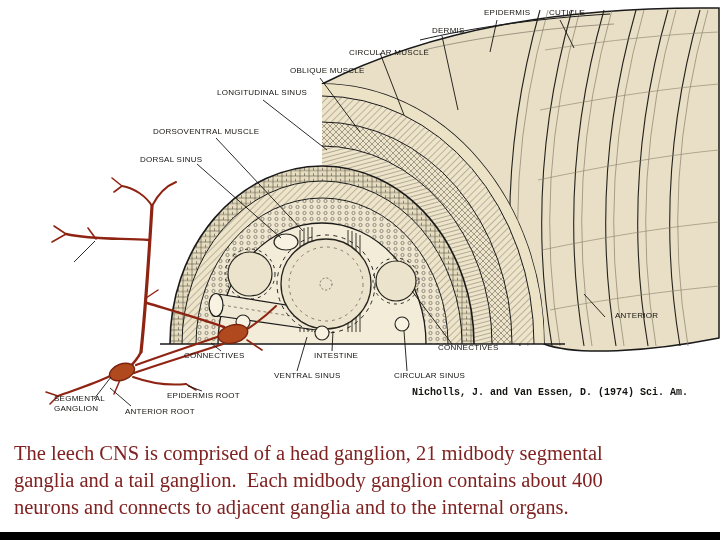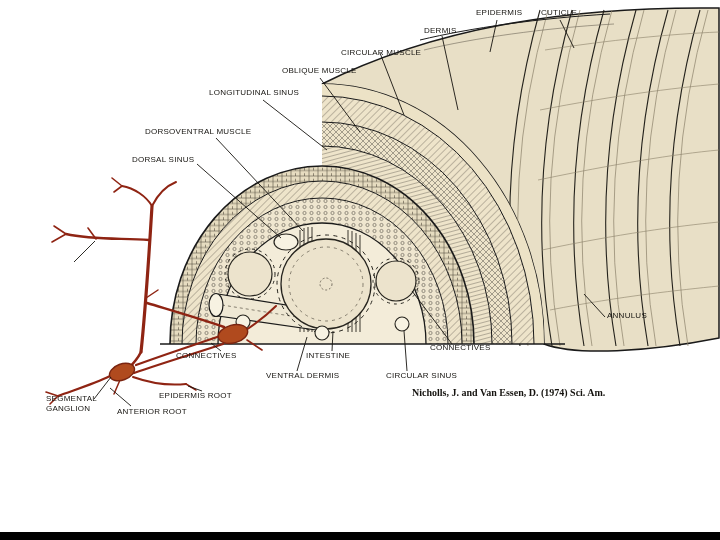--- a/index.html
+++ b/index.html
@@ -12,25 +12,26 @@
   }
   .figure-svg{position:absolute;left:0;top:0;width:720px;height:432px;}
   .lbl{
     position:absolute;
     font-family:"Liberation Sans",sans-serif;
     font-size:8px;
     letter-spacing:.25px;
     line-height:1.3;
     color:#15130f;
     white-space:pre-line;
+    margin-left:8px;
   }
   .citation{
     position:absolute;
     left:412px;top:387px;
-    font-family:Liberation Serif, serif;
+    font-family:Liberation Mono, monospace;
     font-size:10px;
     font-weight:bold;
     color:#15130f;
   }
   .caption{
     position:absolute;
     left:14px;top:440px;
     width:702px;
     font-family:"Liberation Serif",serif;
     font-size:20.5px;
@@ -218,28 +219,31 @@
   </svg>
 
   <div class="lbl" style="left:476px;top:8px">EPIDERMIS</div>
   <div class="lbl" style="left:541px;top:8px">CUTICLE</div>
   <div class="lbl" style="left:424px;top:26px">DERMIS</div>
   <div class="lbl" style="left:341px;top:48px">CIRCULAR MUSCLE</div>
   <div class="lbl" style="left:282px;top:66px">OBLIQUE MUSCLE</div>
   <div class="lbl" style="left:209px;top:88px">LONGITUDINAL SINUS</div>
   <div class="lbl" style="left:145px;top:127px">DORSOVENTRAL MUSCLE</div>
   <div class="lbl" style="left:132px;top:155px">DORSAL SINUS</div>
-  <div class="lbl" style="left:607px;top:311px">ANNULUS</div>
+  <div class="lbl" style="left:607px;top:311px">ANTERIOR</div>
   <div class="lbl" style="left:176px;top:351px">CONNECTIVES</div>
   <div class="lbl" style="left:46px;top:394px">SEGMENTAL
 GANGLION</div>
   <div class="lbl" style="left:117px;top:407px">ANTERIOR ROOT</div>
   <div class="lbl" style="left:159px;top:391px">EPIDERMIS ROOT</div>
-  <div class="lbl" style="left:266px;top:371px">VENTRAL DERMIS</div>
+  <div class="lbl" style="left:266px;top:371px">VENTRAL SINUS</div>
   <div class="lbl" style="left:306px;top:351px">INTESTINE</div>
   <div class="lbl" style="left:386px;top:371px">CIRCULAR SINUS</div>
   <div class="lbl" style="left:430px;top:343px">CONNECTIVES</div>
 
   <div class="citation">Nicholls, J. and Van Essen, D. (1974) Sci. Am.</div>
 
+  <div class="caption">The leech CNS is comprised of a head ganglion, 21 midbody segmental
+ganglia and a tail ganglion.  Each midbody ganglion contains about 400
+neurons and connects to adjacent ganglia and to the internal organs.</div>
 
   <div class="bottom-bar"></div>
 </div>
 
 </body></html>

